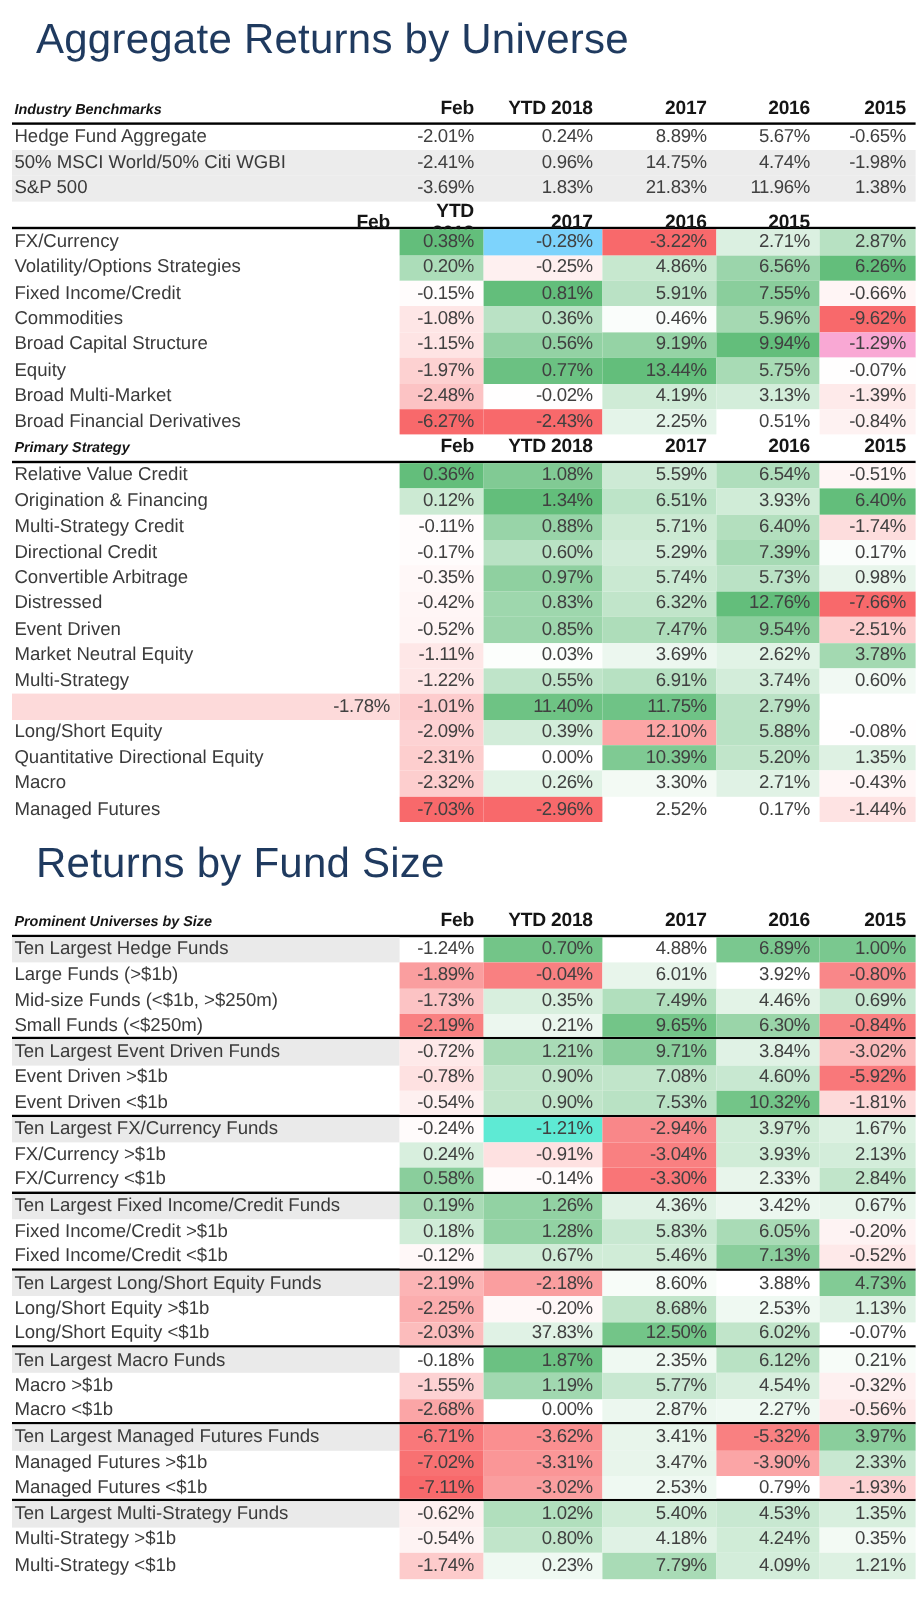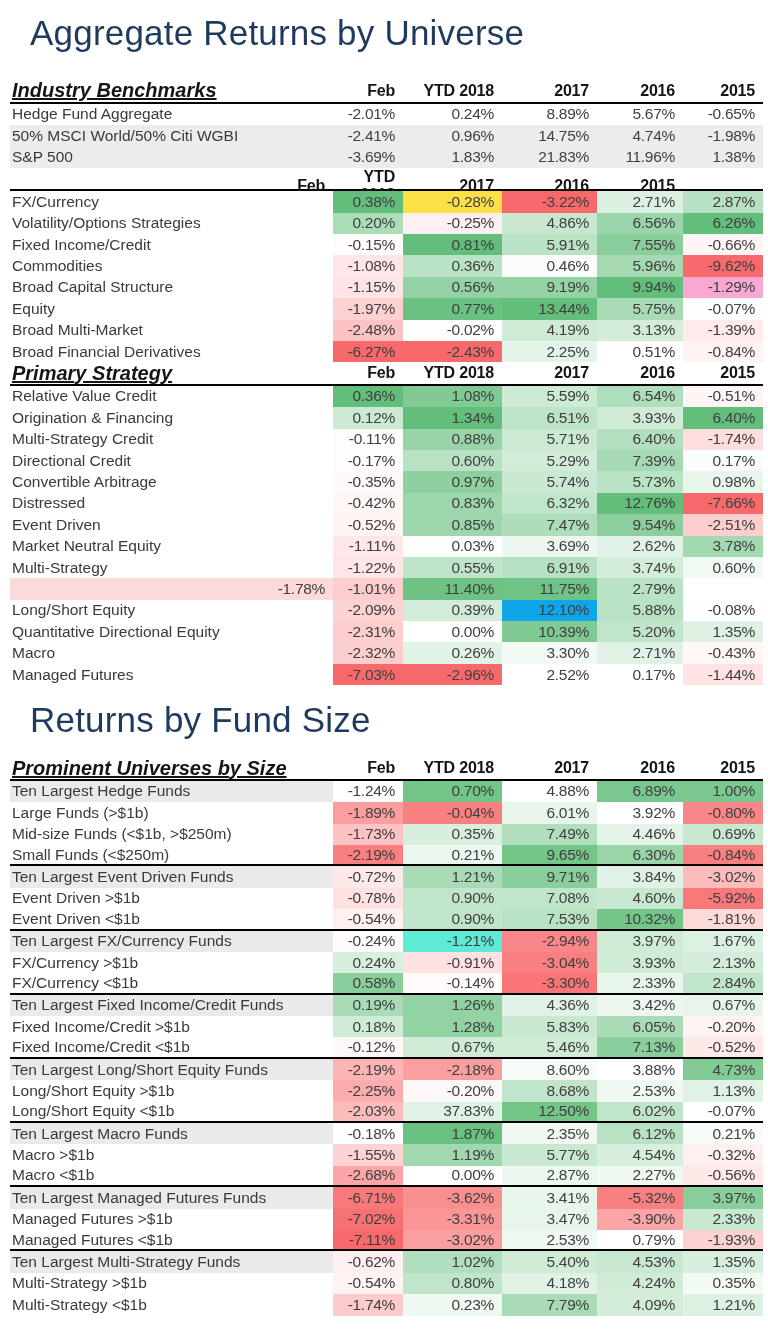--- a/index.html
+++ b/index.html
@@ -26,22 +26,21 @@
     height:21.4px;
   }
   .hdr-row{
     height:23.5px;
     border-bottom:2.5px solid #000;
     font-weight:bold;
     color:#151515;
   }
   .sec-name{
     font-style:italic;
-    text-decoration:underline;
-    font-size:20px;
+    font-size:12px;
     padding-left:2px;
     white-space:nowrap;overflow:hidden;
   }
   .col-hdr{
     text-align:right;
     font-size:16px;
     padding-right:8px;
     letter-spacing:-0.2px;
   }
   .lbl{
@@ -105,21 +104,21 @@
       <div class="row hdr-row">
         <span class="col-hdr">Feb</span>
         <span class="col-hdr">YTD 2018</span>
         <span class="col-hdr">2017</span>
         <span class="col-hdr">2016</span>
         <span class="col-hdr">2015</span>
       </div>
       <div class="row">
         <span class="lbl">FX/Currency</span>
         <span class="val" style="background: rgb(99, 190, 123);">0.38%</span>
-        <span class="val" style="background: #fde047; padding-left: 12px;">-0.28%</span>
+        <span class="val" style="background: #7dd3fc; padding-left: 12px;">-0.28%</span>
         <span class="val" style="background: rgb(248, 105, 107);">-3.22%</span>
         <span class="val" style="background: rgb(219, 240, 225);">2.71%</span>
         <span class="val" style="background: rgb(183, 225, 194);">2.87%</span>
       </div>
       <div class="row">
         <span class="lbl">Volatility/Options Strategies</span>
         <span class="val" style="background: rgb(172, 221, 185);">0.20%</span>
         <span class="val" style="background: rgb(254, 240, 240);">-0.25%</span>
         <span class="val" style="background: rgb(199, 232, 207);">4.86%</span>
         <span class="val" style="background: rgb(155, 213, 171);">6.56%</span>
@@ -257,21 +256,21 @@
         <span class="val" style="background: rgb(253, 218, 218);">-1.78%</span>
         <span class="val" style="background: rgb(253, 204, 205);">-1.01%</span>
         <span class="val" style="background: rgb(110, 195, 132);">11.40%</span>
         <span class="val" style="background: rgb(111, 195, 134);">11.75%</span>
         <span class="val" style="background: rgb(186, 226, 197);">2.79%</span>
       </div>
       <div class="row">
         <span class="lbl">Long/Short Equity</span>
         <span class="val" style="background: rgb(253, 210, 211);">-2.09%</span>
         <span class="val" style="background: rgb(210, 236, 217);">0.39%</span>
-        <span class="val" style="background: #0ea5e9;">12.10%</span>
+        <span class="val" style="background: #fca5a5;">12.10%</span>
         <span class="val" style="background: rgb(185, 226, 196);">5.88%</span>
         <span class="val" style="background: rgb(255, 254, 254);">-0.08%</span>
       </div>
       <div class="row">
         <span class="lbl">Quantitative Directional Equity</span>
         <span class="val" style="background: rgb(253, 206, 206);">-2.31%</span>
         <span class="val">0.00%</span>
         <span class="val" style="background: rgb(127, 202, 147);">10.39%</span>
         <span class="val" style="background: rgb(193, 229, 202);">5.20%</span>
         <span class="val" style="background: rgb(222, 241, 227);">1.35%</span>

